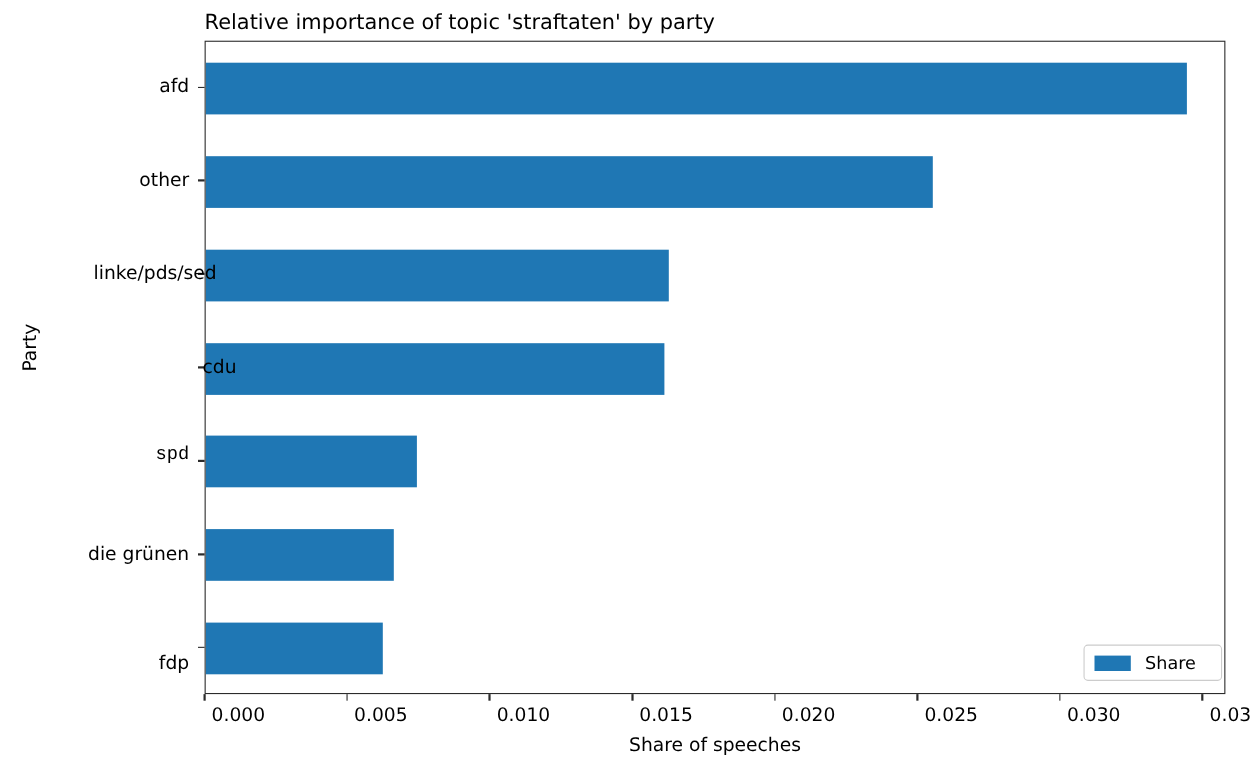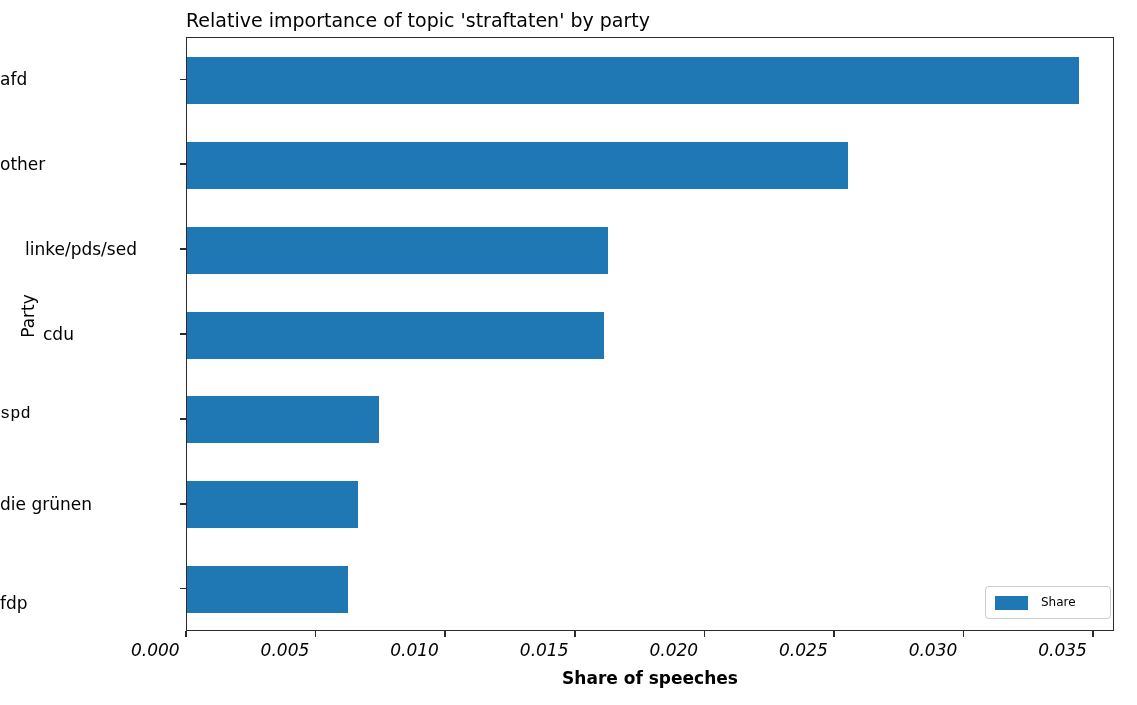--- a/index.html
+++ b/index.html
@@ -69,20 +69,21 @@
   .ytick-mark {
     position: absolute;
     left: 180px;
     width: 6px;
     height: 1.6px;
     background: #2b2b2b;
   }
   .ytick-label {
     position: absolute;
     right: 1137px;
+    text-align: right;
     font-size: 17px;
     line-height: 20px;
     color: #000000;
     white-space: nowrap;
   }
 
   #ylabel {
     position: absolute;
     left: -32px;
     top: 306px;
@@ -101,38 +102,36 @@
     top: 631px;
     width: 1.6px;
     height: 6px;
     background: #2b2b2b;
   }
   .xtick-label {
     position: absolute;
     top: 640px;
     width: 110px;
     margin-left: -55px;
-    text-align: left;
-    font-size: 17px;
-    line-height: 20px;
-    color: #000000;
-    white-space: nowrap;
-    font-style: italic;
+    text-align: right;
+    font-size: 17px;
+    line-height: 20px;
+    color: #000000;
+    white-space: nowrap;
   }
 
   #xlabel {
     position: absolute;
     left: 186px;
     top: 668px;
     width: 928px;
     text-align: center;
     font-size: 17px;
     line-height: 20px;
     color: #000000;
-    font-weight: bold;
   }
 
   
   #legend {
     position: absolute;
     left: 985px;
     top: 586px;
     width: 126px;
     height: 33px;
     box-sizing: border-box;
@@ -144,21 +143,21 @@
     padding-left: 9px;
   }
   #legend-swatch {
     width: 33px;
     height: 14px;
     background: #1f77b4;
     flex: 0 0 auto;
   }
   #legend-label {
     margin-left: 13px;
-    font-size: 12px;
+    font-size: 16px;
     line-height: 19px;
     color: #000000;
     white-space: nowrap;
   }
 </style>
 </head>
 <body>
 
 <div id="figure">
 

